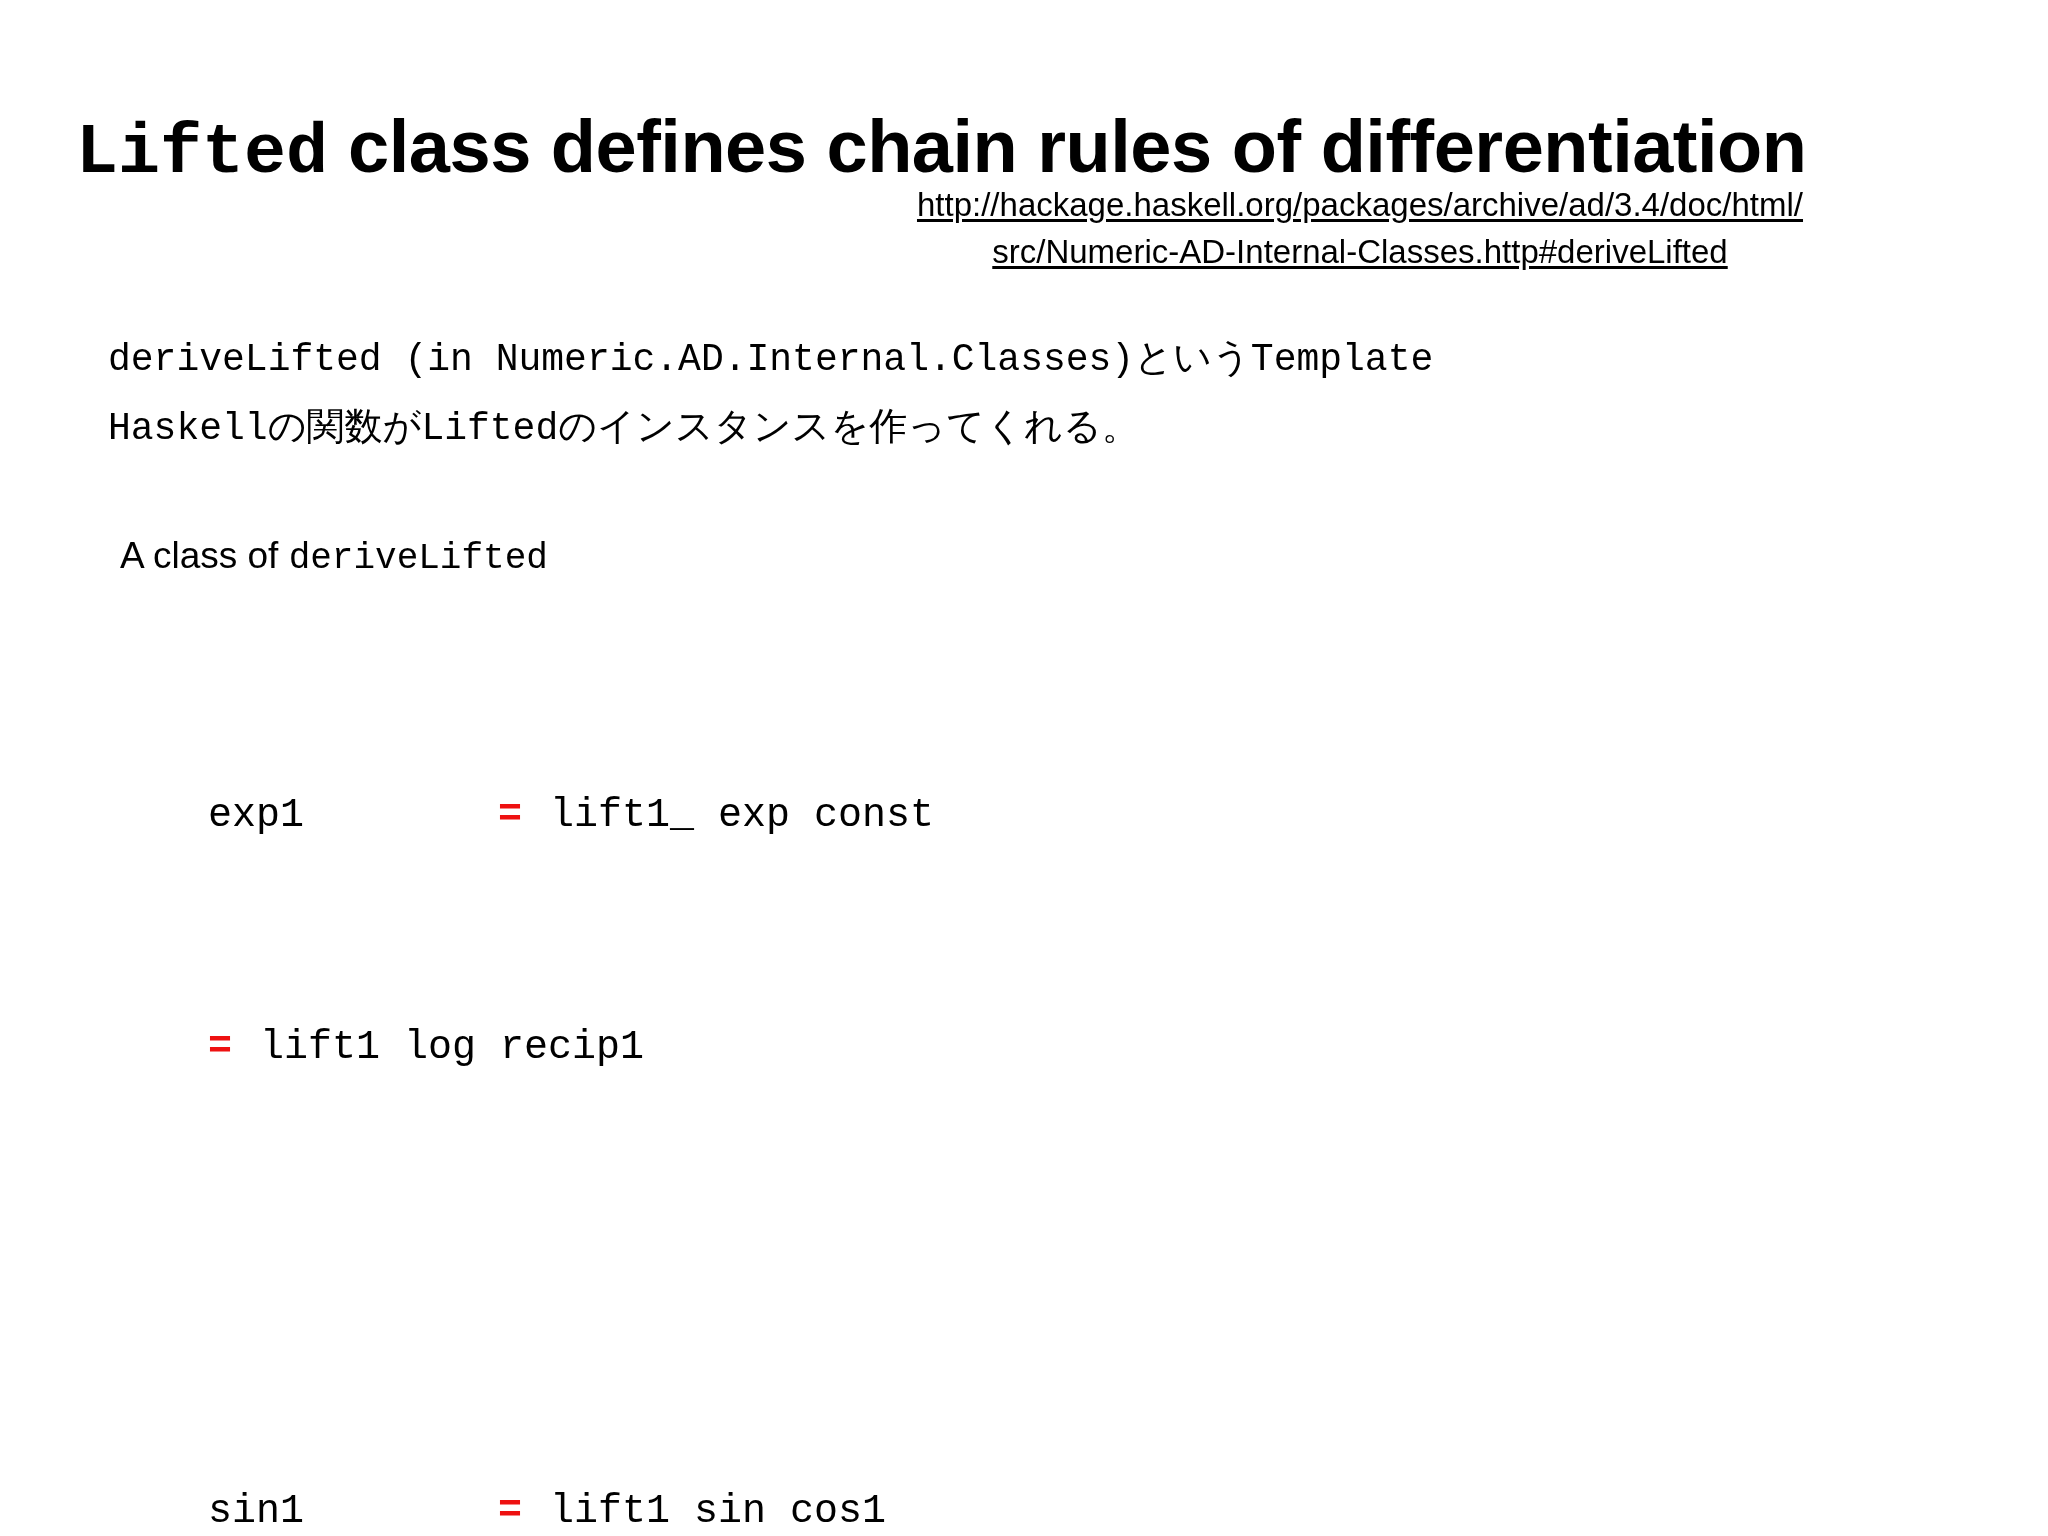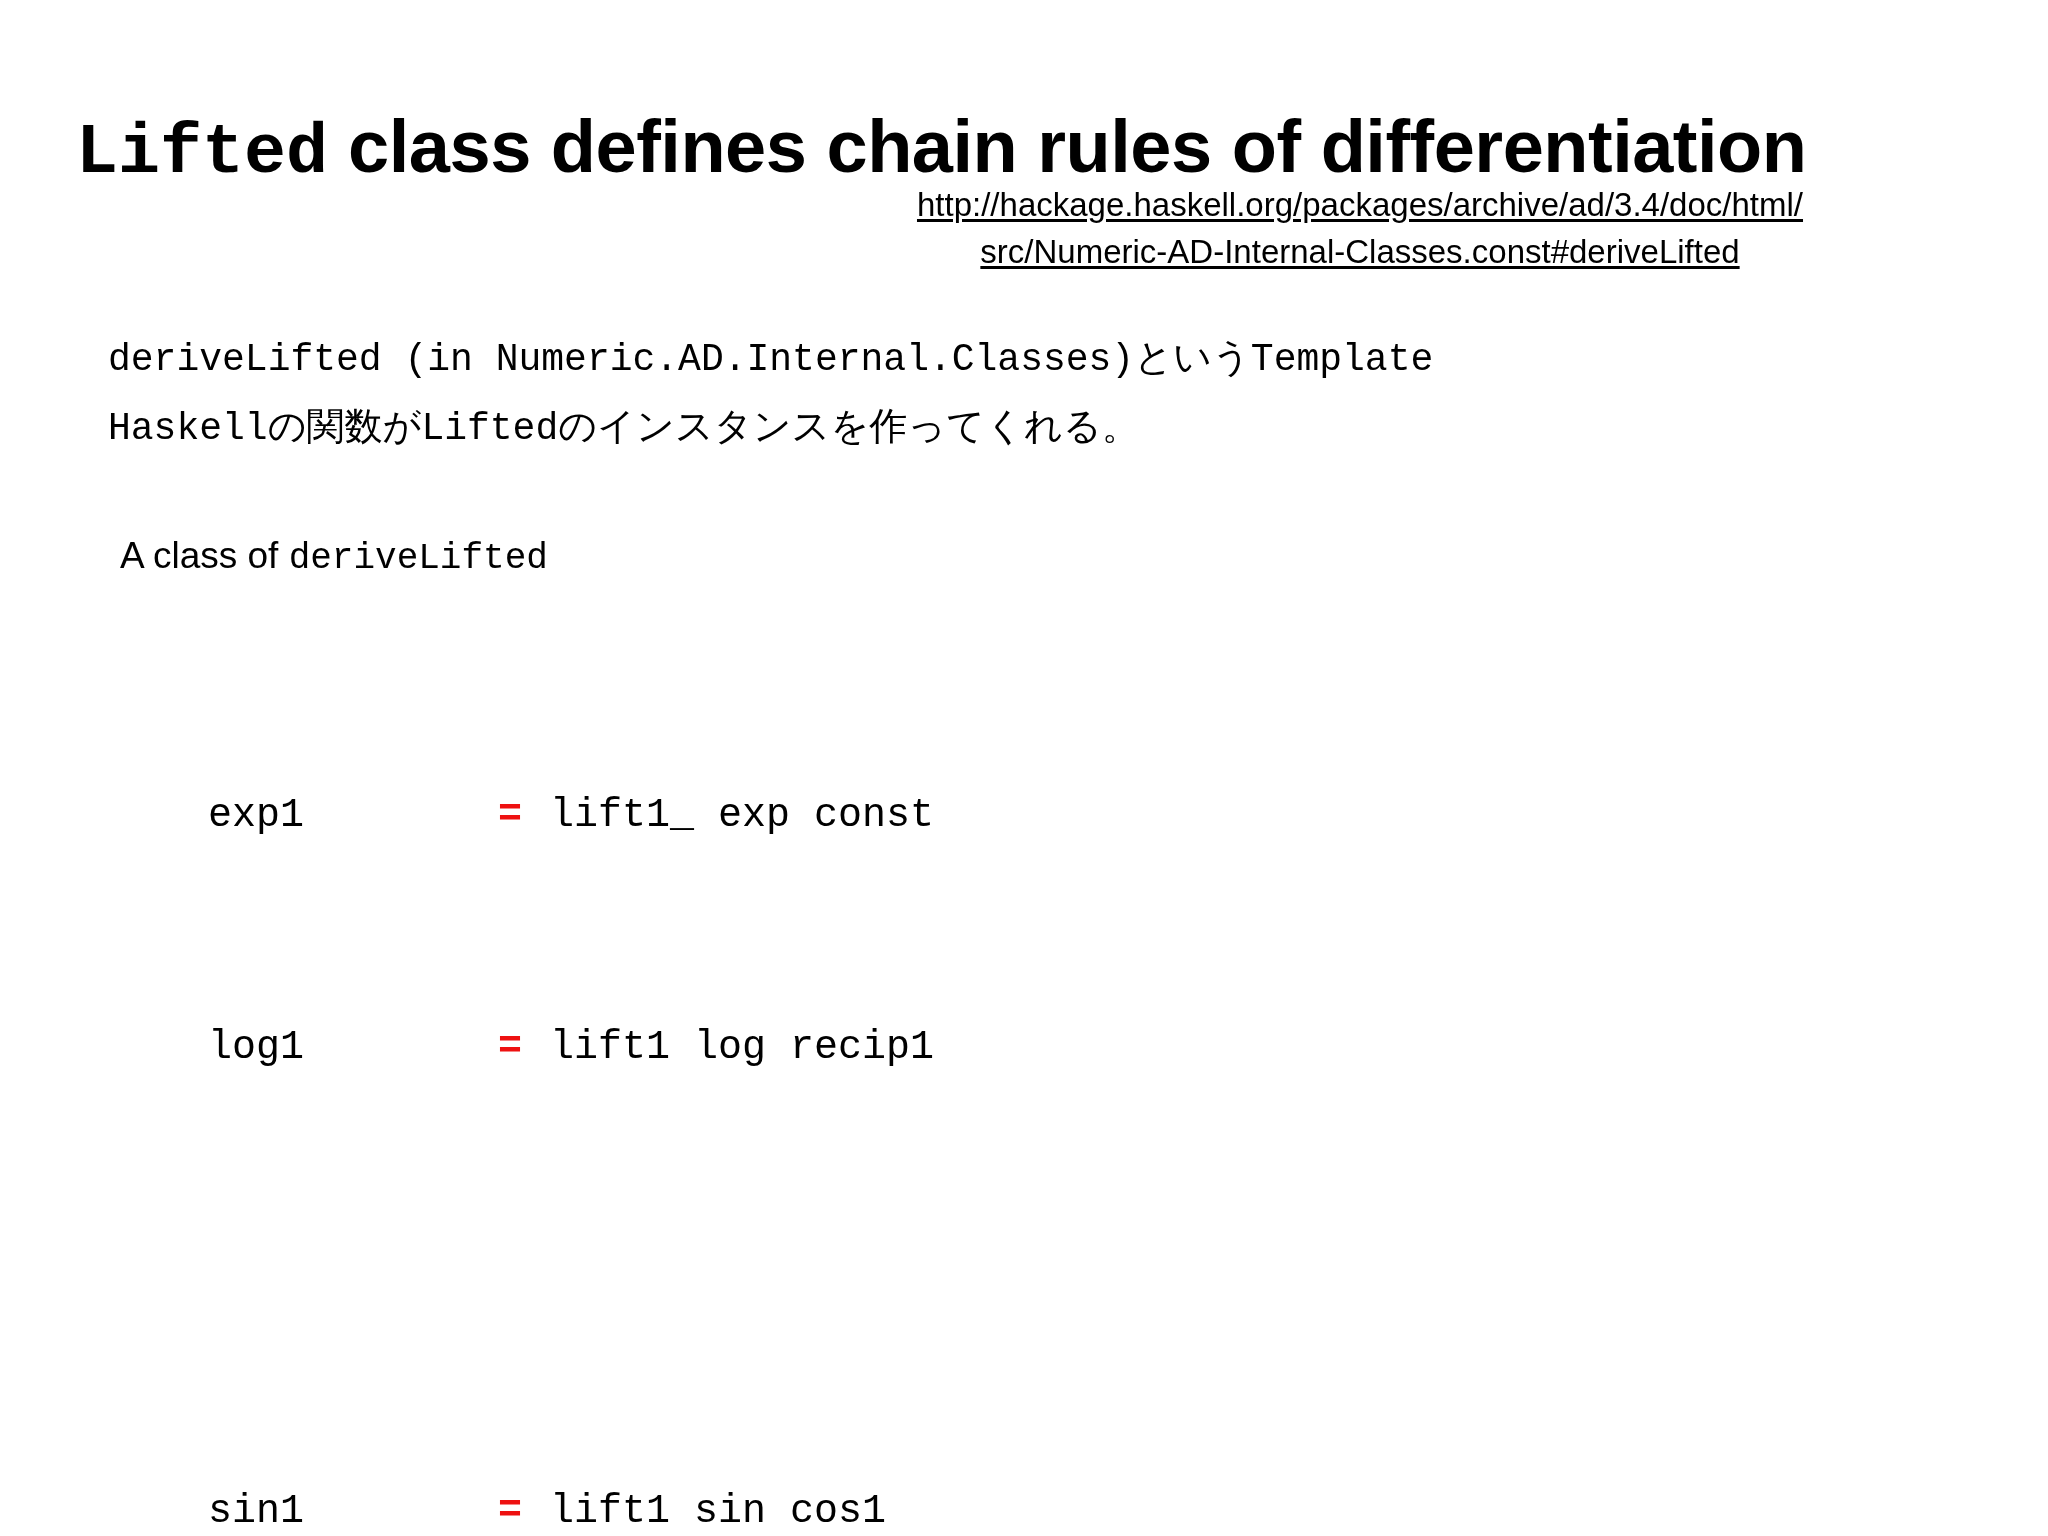--- a/index.html
+++ b/index.html
@@ -133,40 +133,39 @@
 </style>
 </head>
 <body>
 
 <div class="slide">
 
   <h1 class="title"><span class="mono">Lifted</span><span class="sans"> class defines chain rules of differentiation</span></h1>
 
   <div class="url-block">
     <span class="url-line">http://hackage.haskell.org/packages/archive/ad/3.4/doc/html/</span>
-    <span class="url-line">src/Numeric-AD-Internal-Classes.const#deriveLifted</span>
+    <span class="url-line">src/Numeric-AD-Internal-Classes.http#deriveLifted</span>
   </div>
 
   <div class="body-para">
     <span class="para-line">deriveLifted (in Numeric.AD.Internal.Classes)というTemplate</span>
     <span class="para-line">Haskellの関数がLiftedのインスタンスを作ってくれる。</span>
   </div>
 
   <div class="section-label"><span>A class of </span><span class="mono">deriveLifted</span></div>
 
   <div class="code-block">
 
     <div class="code-row">
       <span class="code-name">exp1</span>
       <span class="code-eq">=</span>
       <span class="code-expr">lift1_ exp const</span>
     </div>
 
     <div class="code-row">
-      <span class="code-name">log1</span>
       <span class="code-eq">=</span>
       <span class="code-expr">lift1 log recip1</span>
     </div>
 
     <div class="code-row blank">
       <span class="code-name"></span>
       <span class="code-expr"></span>
     </div>
 
     <div class="code-row">

